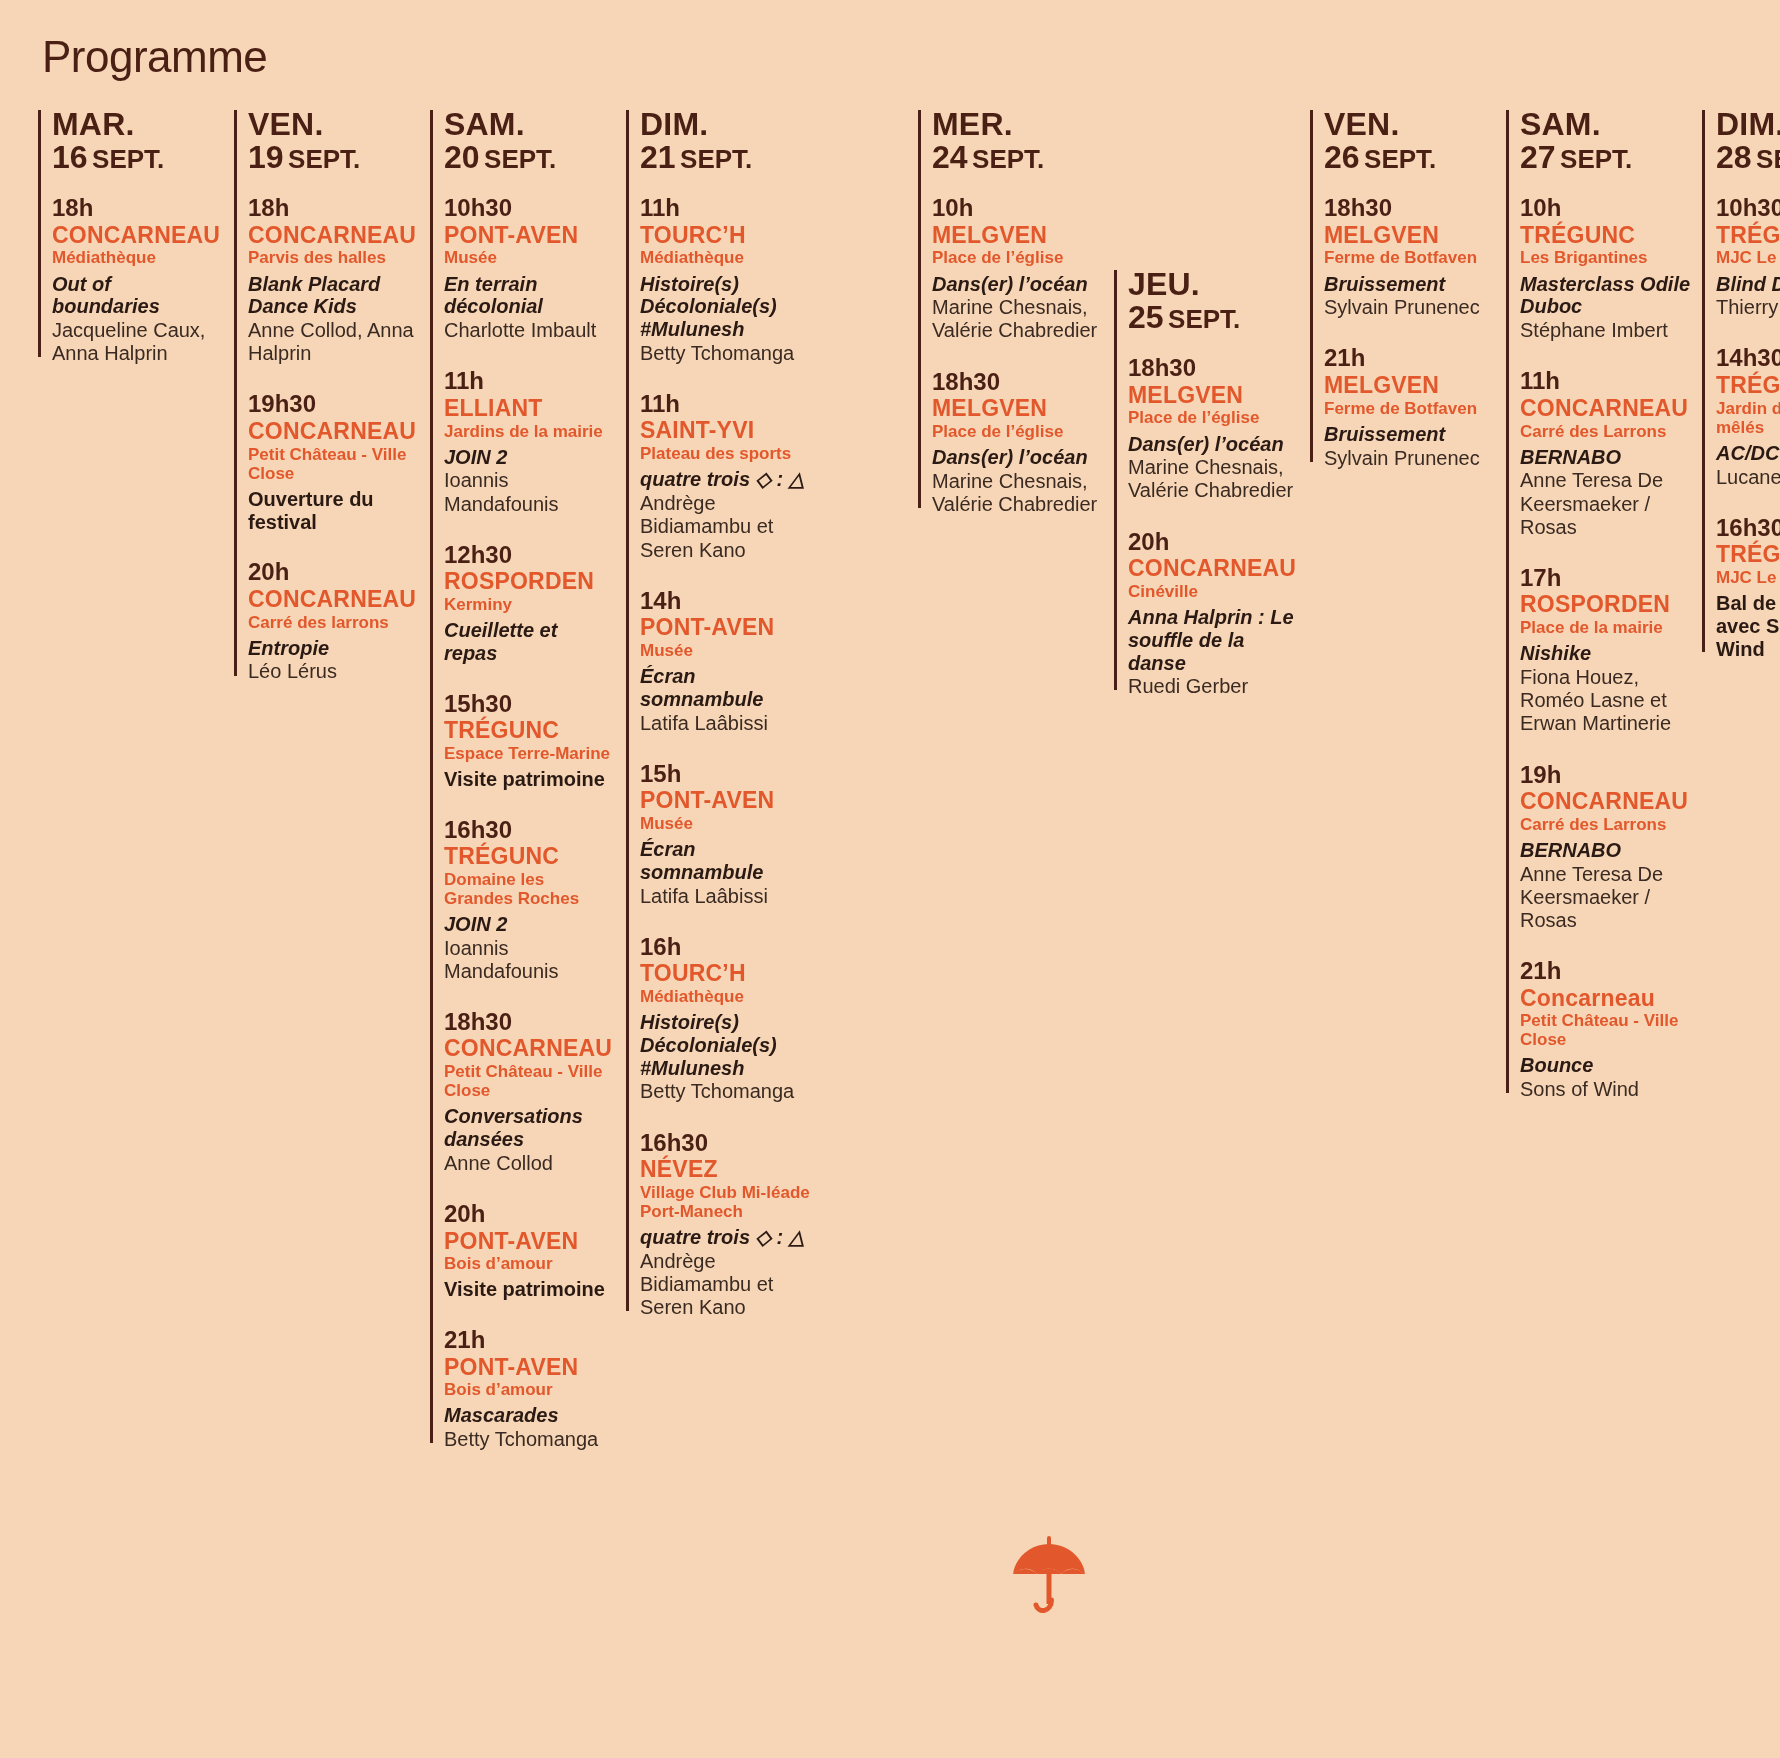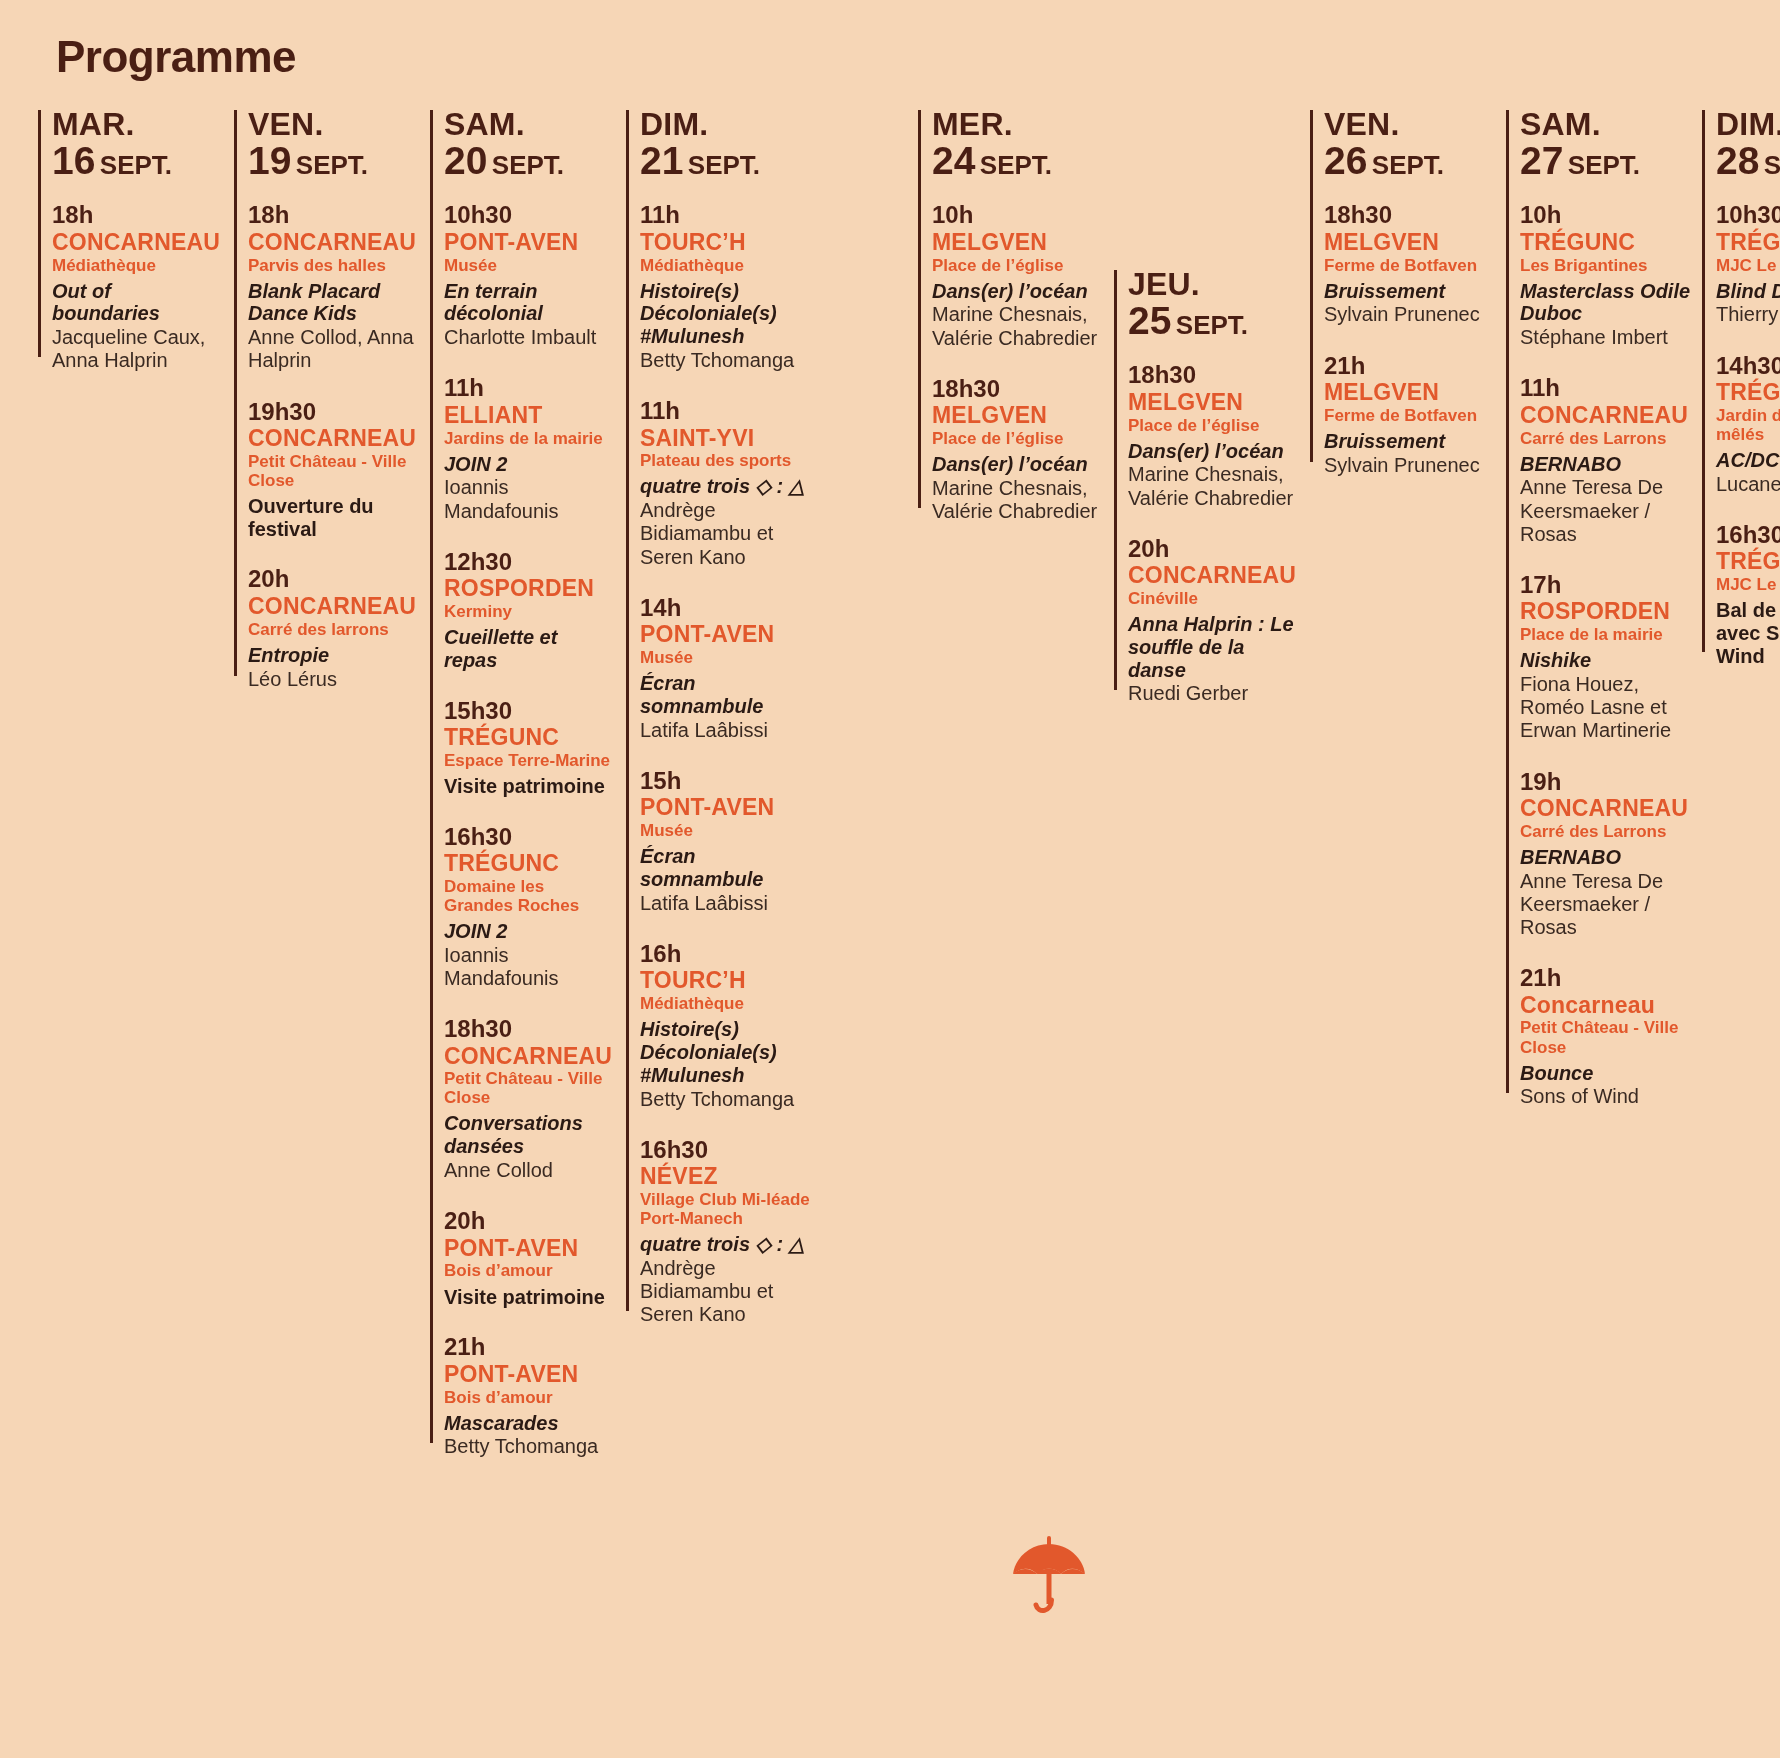--- a/index.html
+++ b/index.html
@@ -18,24 +18,24 @@
   .page {
     position: relative;
     width: 1780px;
     height: 1758px;
     padding: 26px 34px 0 38px;
   }
 
   
   .title {
     font-size: 44px;
-    font-weight: 700;
+    font-weight: 400;
     letter-spacing: -0.5px;
     color: #4a1f14;
-    margin: 6px 0 26px 18px;
+    margin: 6px 0 26px 4px;
   }
 
   
   .columns {
     display: flex;
     align-items: flex-start;
     gap: 0;
   }
   .col {
     width: 196px;
@@ -57,21 +57,21 @@
     line-height: 1.02;
     margin-bottom: 22px;
   }
   .daylabel .dow {
     display: block;
     font-size: 32px;
     font-weight: 800;
     letter-spacing: 0.2px;
   }
   .daylabel .dnum {
-    font-size: 39px;
+    font-size: 32px;
     font-weight: 800;
   }
   .daylabel .mon {
     font-size: 26px;
     font-weight: 800;
   }
 
   .event { margin-bottom: 26px; }
   .event:last-child { margin-bottom: 0; }
   .ev-time {

